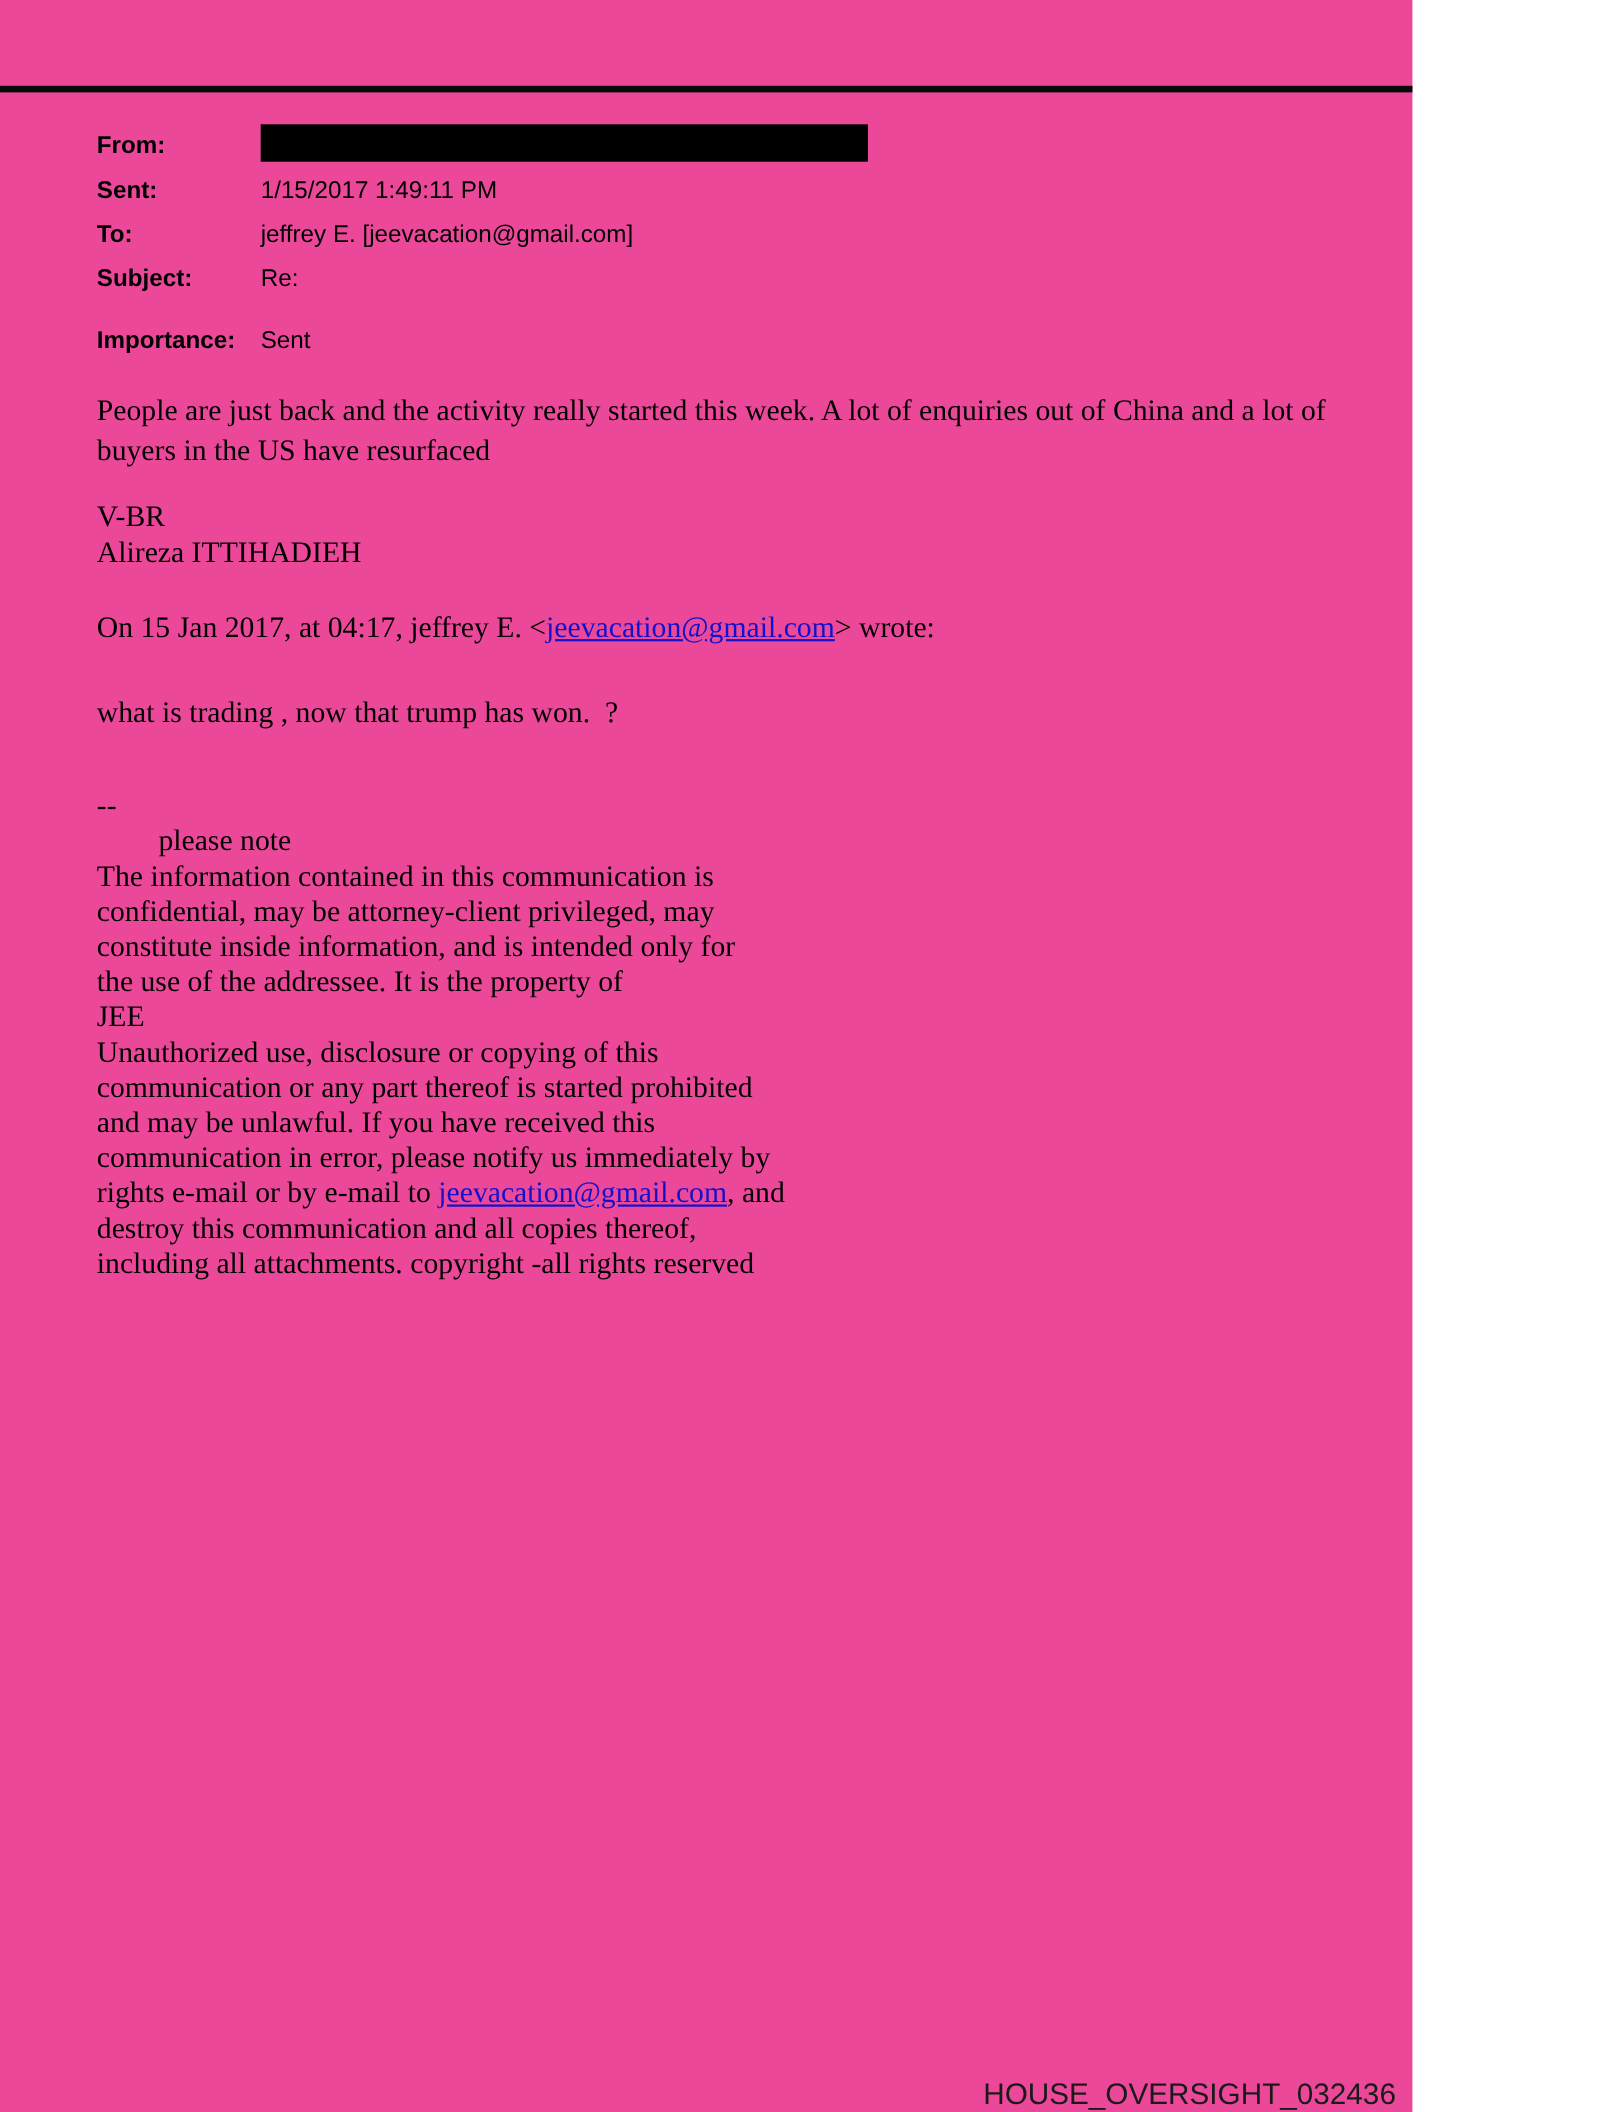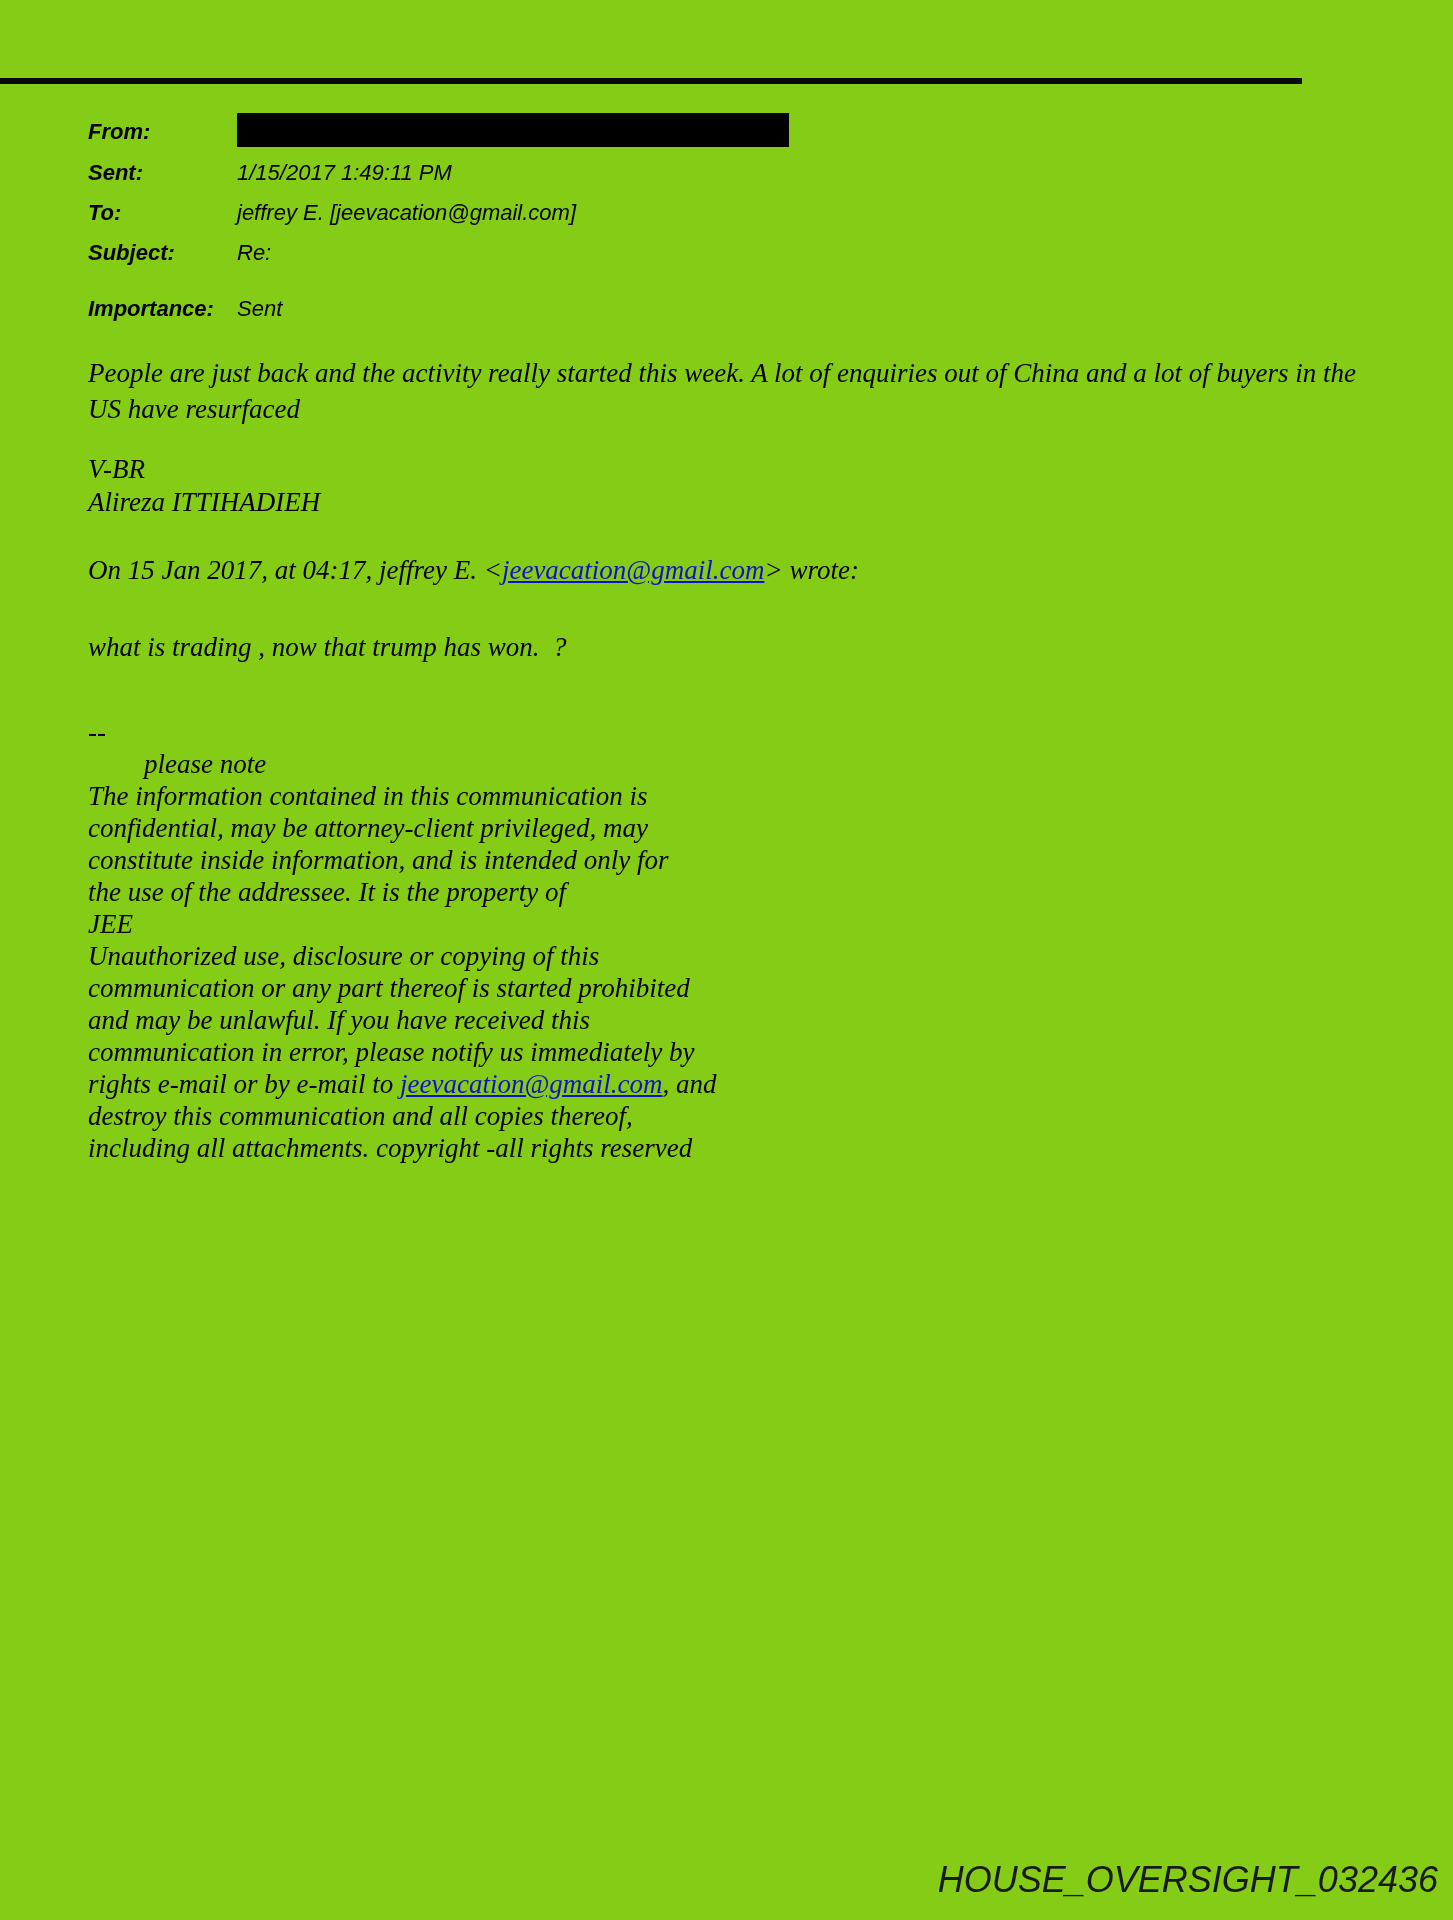--- a/index.html
+++ b/index.html
@@ -1,25 +1,24 @@
 <!DOCTYPE html>
 <html><head>
 <meta charset="utf-8">
 <style>
   * { margin: 0; padding: 0; box-sizing: border-box; }
   html, body { background: #ffffff; }
   .page {
     position: relative;
-    width: 1453px;
+    width: 1284px;
     height: 1920px;
-    background: #84cc16;
+    background: #ec4899;
     color: #000000;
     overflow: hidden;
     font-family: "Liberation Sans", sans-serif;
-    font-style: italic;
   }
   .content {
     padding-left: 88px;
     padding-right: 65px;
   }
   .rule {
     margin-top: 78px;
     margin-left: -3px;
     width: 1305px;
     height: 6px;
@@ -91,23 +90,23 @@
   }
   .disclaimer-line { line-height: 32px; }
   a.email-link, .email-link {
     color: #1111cc;
     text-decoration: underline;
     cursor: pointer;
   }
   .bates-number {
     position: absolute;
     right: 15px;
-    bottom: 19px;
+    bottom: 0;
     font-family: "Liberation Sans", sans-serif;
-    font-size: 36px;
+    font-size: 27px;
     color: #1a1a1a;
   }
 </style>
 </head>
 <body>
 
 <div class="page">
 
   <div class="rule"></div>
 

